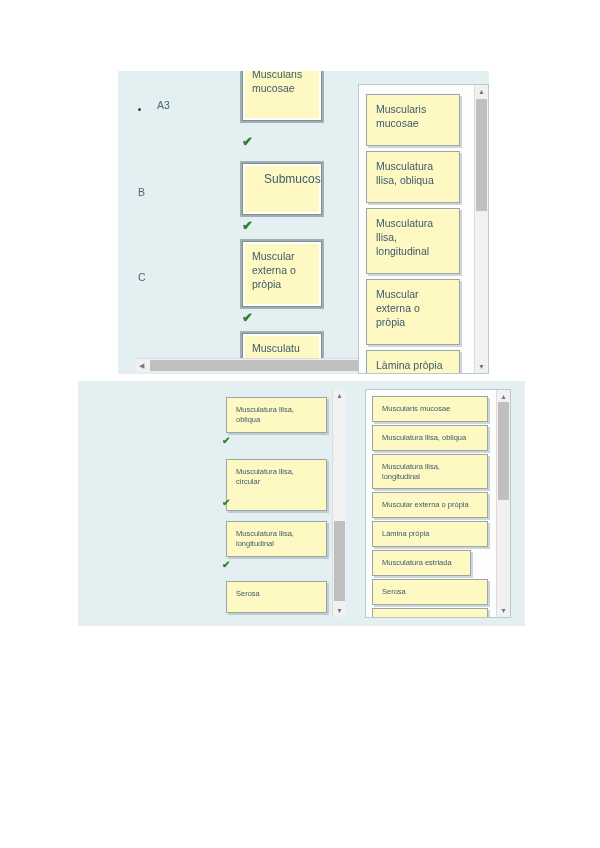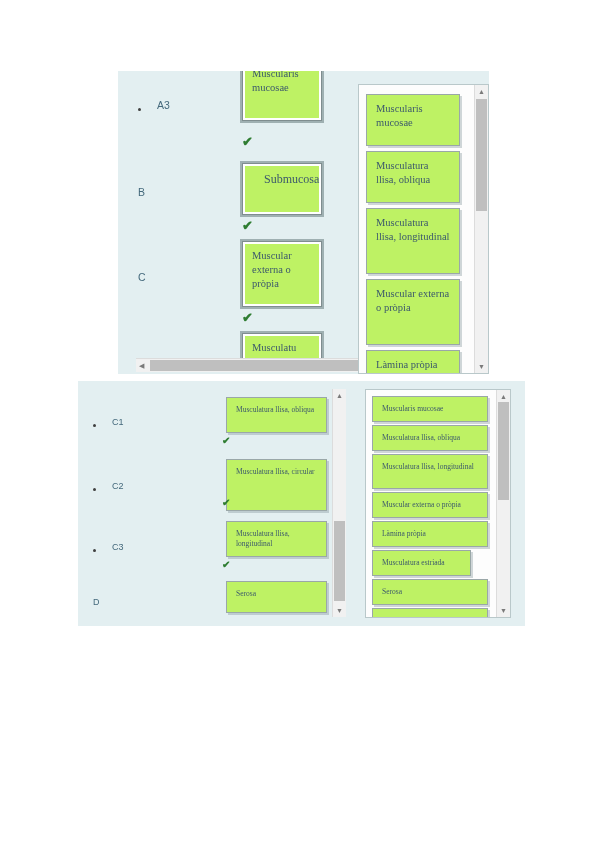--- a/index.html
+++ b/index.html
@@ -64,26 +64,25 @@
   }
   .srccol {
     border: 1px solid #b9c8ca;
     background: #fdfdfd;
   }
 
   
   .card {
     position: absolute;
     box-sizing: border-box;
-    background: #bef264;
+    background: #fef9c3;
     border: 1px solid #9aa7a8;
     color: #3d5a6c;
     overflow: hidden;
     line-height: 1.35;
-    font-family: Liberation Serif, serif;
   }
   .card.shadow {
     box-shadow: 2px 2px 0 rgba(120,140,145,0.35);
   }
   .card.inset {
     border: 1px solid #7f8d8f;
     box-shadow: inset 0 0 0 2px #ffffff, 0 0 0 2px #9fb0b2;
   }
   .card-text {
     display: block;
@@ -228,37 +227,20 @@
         <div class="arrow" style="bottom:3px;">▼</div>
       </div>
     </div>
 
   </div>
 </div>
 
 <div class="panel" id="panel-bottom" style="left:78px; top:381px; width:447px; height:245px;">
   <div class="panel-inner">
 
-    <div class="label-col" style="width:140px;">
-      <div class="label-row" style="left:15px; top:36px; font-size:9px;">
-        <span class="bullet"></span>
-        <span class="label-text">C1</span>
-      </div>
-      <div class="label-row" style="left:15px; top:100px; font-size:9px;">
-        <span class="bullet"></span>
-        <span class="label-text">C2</span>
-      </div>
-      <div class="label-row" style="left:15px; top:161px; font-size:9px;">
-        <span class="bullet"></span>
-        <span class="label-text">C3</span>
-      </div>
-      <div class="label-row" style="left:15px; top:216px; font-size:9px;">
-        <span class="label-text">D</span>
-      </div>
-    </div>
 
     <div class="dropcol" style="left:144px; top:0px; width:112px; height:238px;">
 
       <div class="card shadow" style="left:4px; top:16px; width:101px; height:36px; font-size:7.5px;">
         <span class="card-text">Musculatura llisa, obliqua</span>
       </div>
       <div class="tick" style="left:0px; top:55px; font-size:10px;">✔</div>
 
       <div class="card shadow" style="left:4px; top:78px; width:101px; height:52px; font-size:7.5px;">
         <span class="card-text">Musculatura llisa, circular</span>

